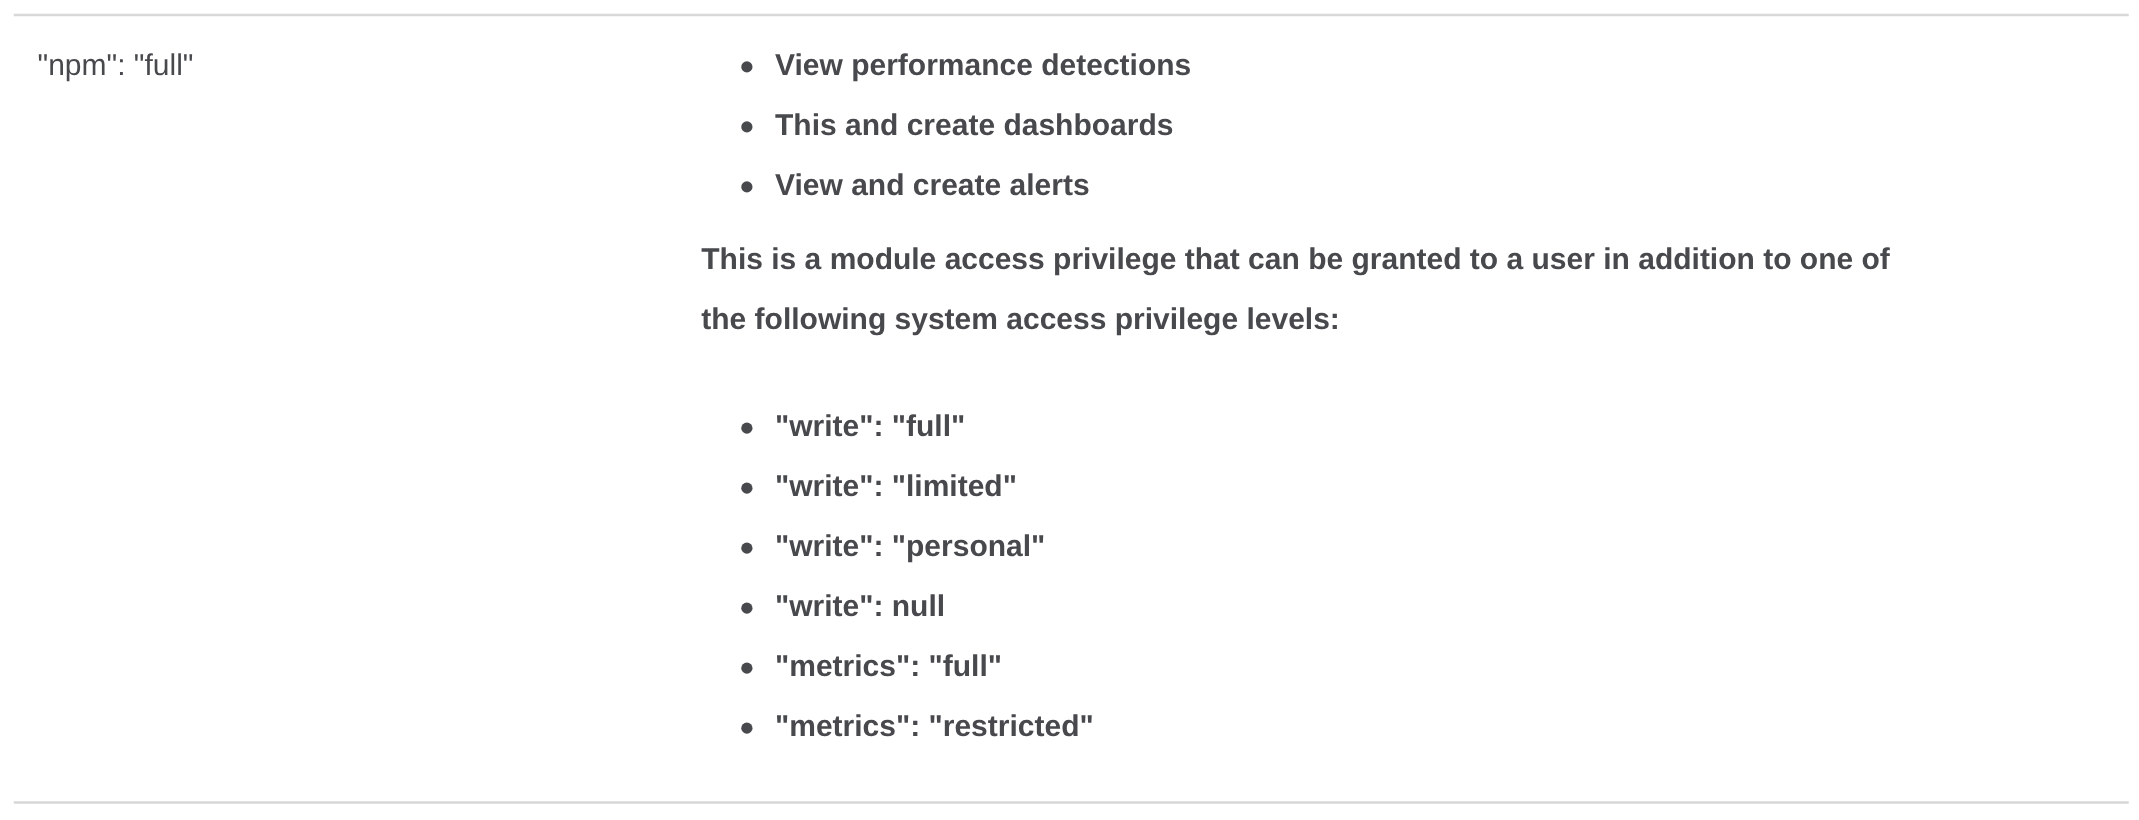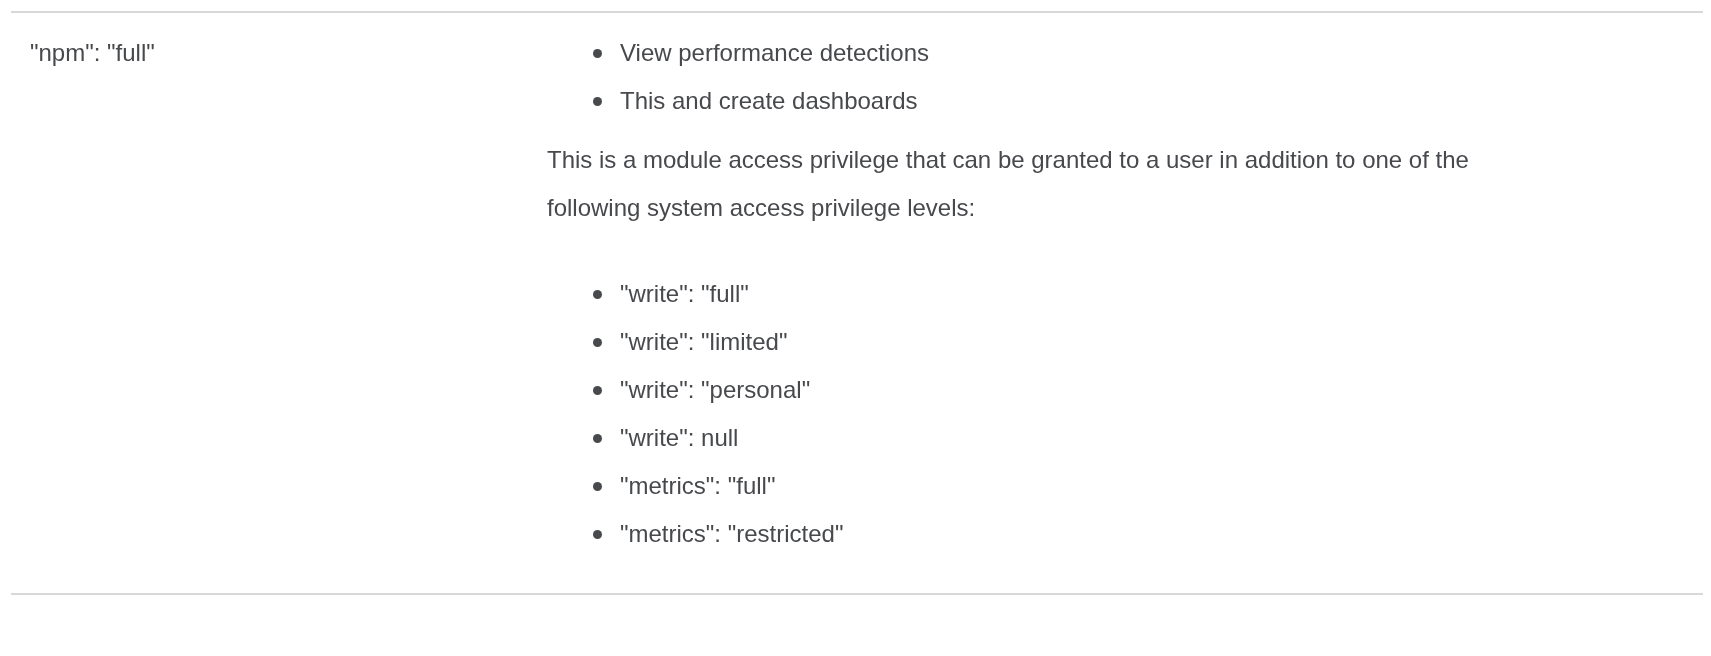--- a/index.html
+++ b/index.html
@@ -28,26 +28,27 @@
     border-bottom: 2px solid #d8d8d8;
     padding: 16px 16px 35px 19px;
   }
   .cell-left {
     width: 515px;
     flex: 0 0 515px;
   }
   .cell-right {
     flex: 1 1 auto;
     min-width: 0;
+    font-weight: bold;
   }
   .code-phrase {
     white-space: nowrap;
   }
   .cell-right p {
-    margin: 0 0 38px 2px;
+    margin: 0 0 38px 16px;
     max-width: 955px;
   }
   ul.doc-list {
     list-style: none;
     margin: 0;
     padding: 0 0 0 75px;
   }
   ul.doc-list.actions { margin-bottom: 11px; }
   ul.doc-list.levels  { margin-bottom: 0; }
   ul.doc-list li {
@@ -71,20 +72,21 @@
   <div class="table-row">
 
     <div class="cell cell-left">
       <span class="code-phrase">"npm": "full"</span>
     </div>
 
     <div class="cell cell-right">
       <ul class="doc-list actions">
           <li>View performance detections</li>
           <li>This and create dashboards</li>
+          <li>View and create alerts</li>
         </ul>
 
       <p>This is a module access privilege that can be granted to a user in addition to one of the following system access privilege levels:</p>
 
       <ul class="doc-list levels">
           <li>"write": "full"</li>
           <li>"write": "limited"</li>
           <li>"write": "personal"</li>
           <li>"write": null</li>
           <li>"metrics": "full"</li>

